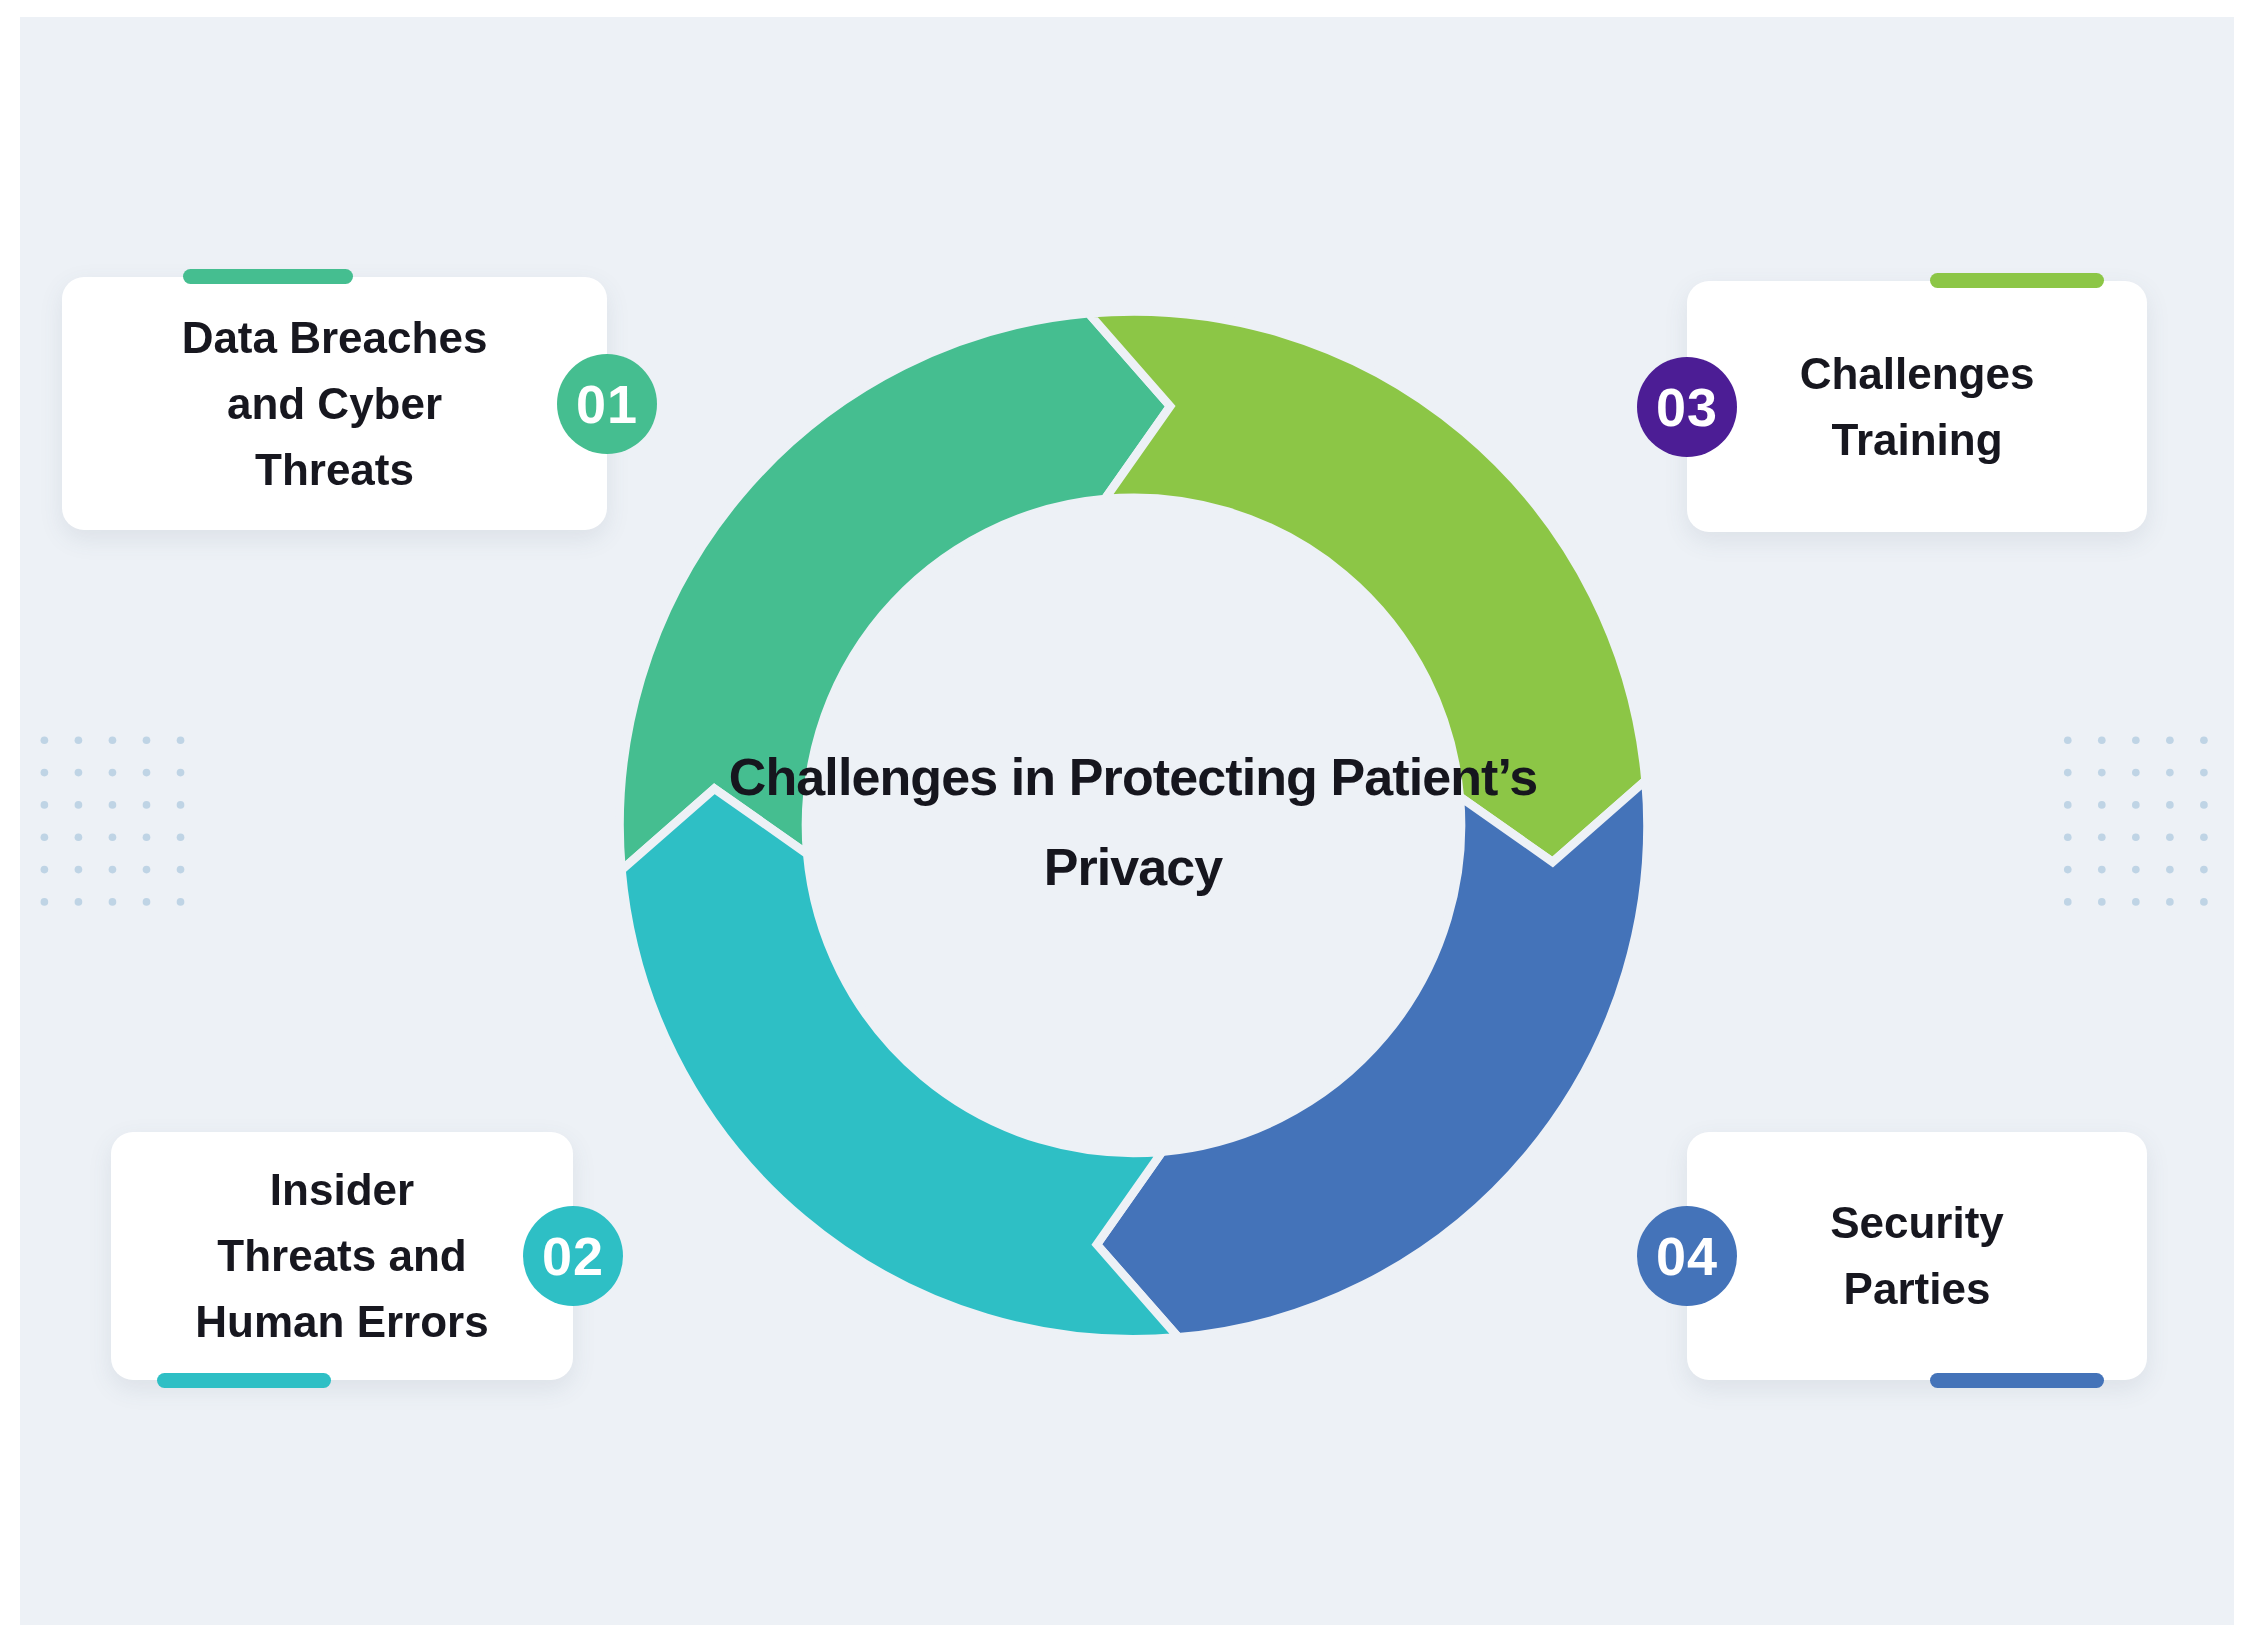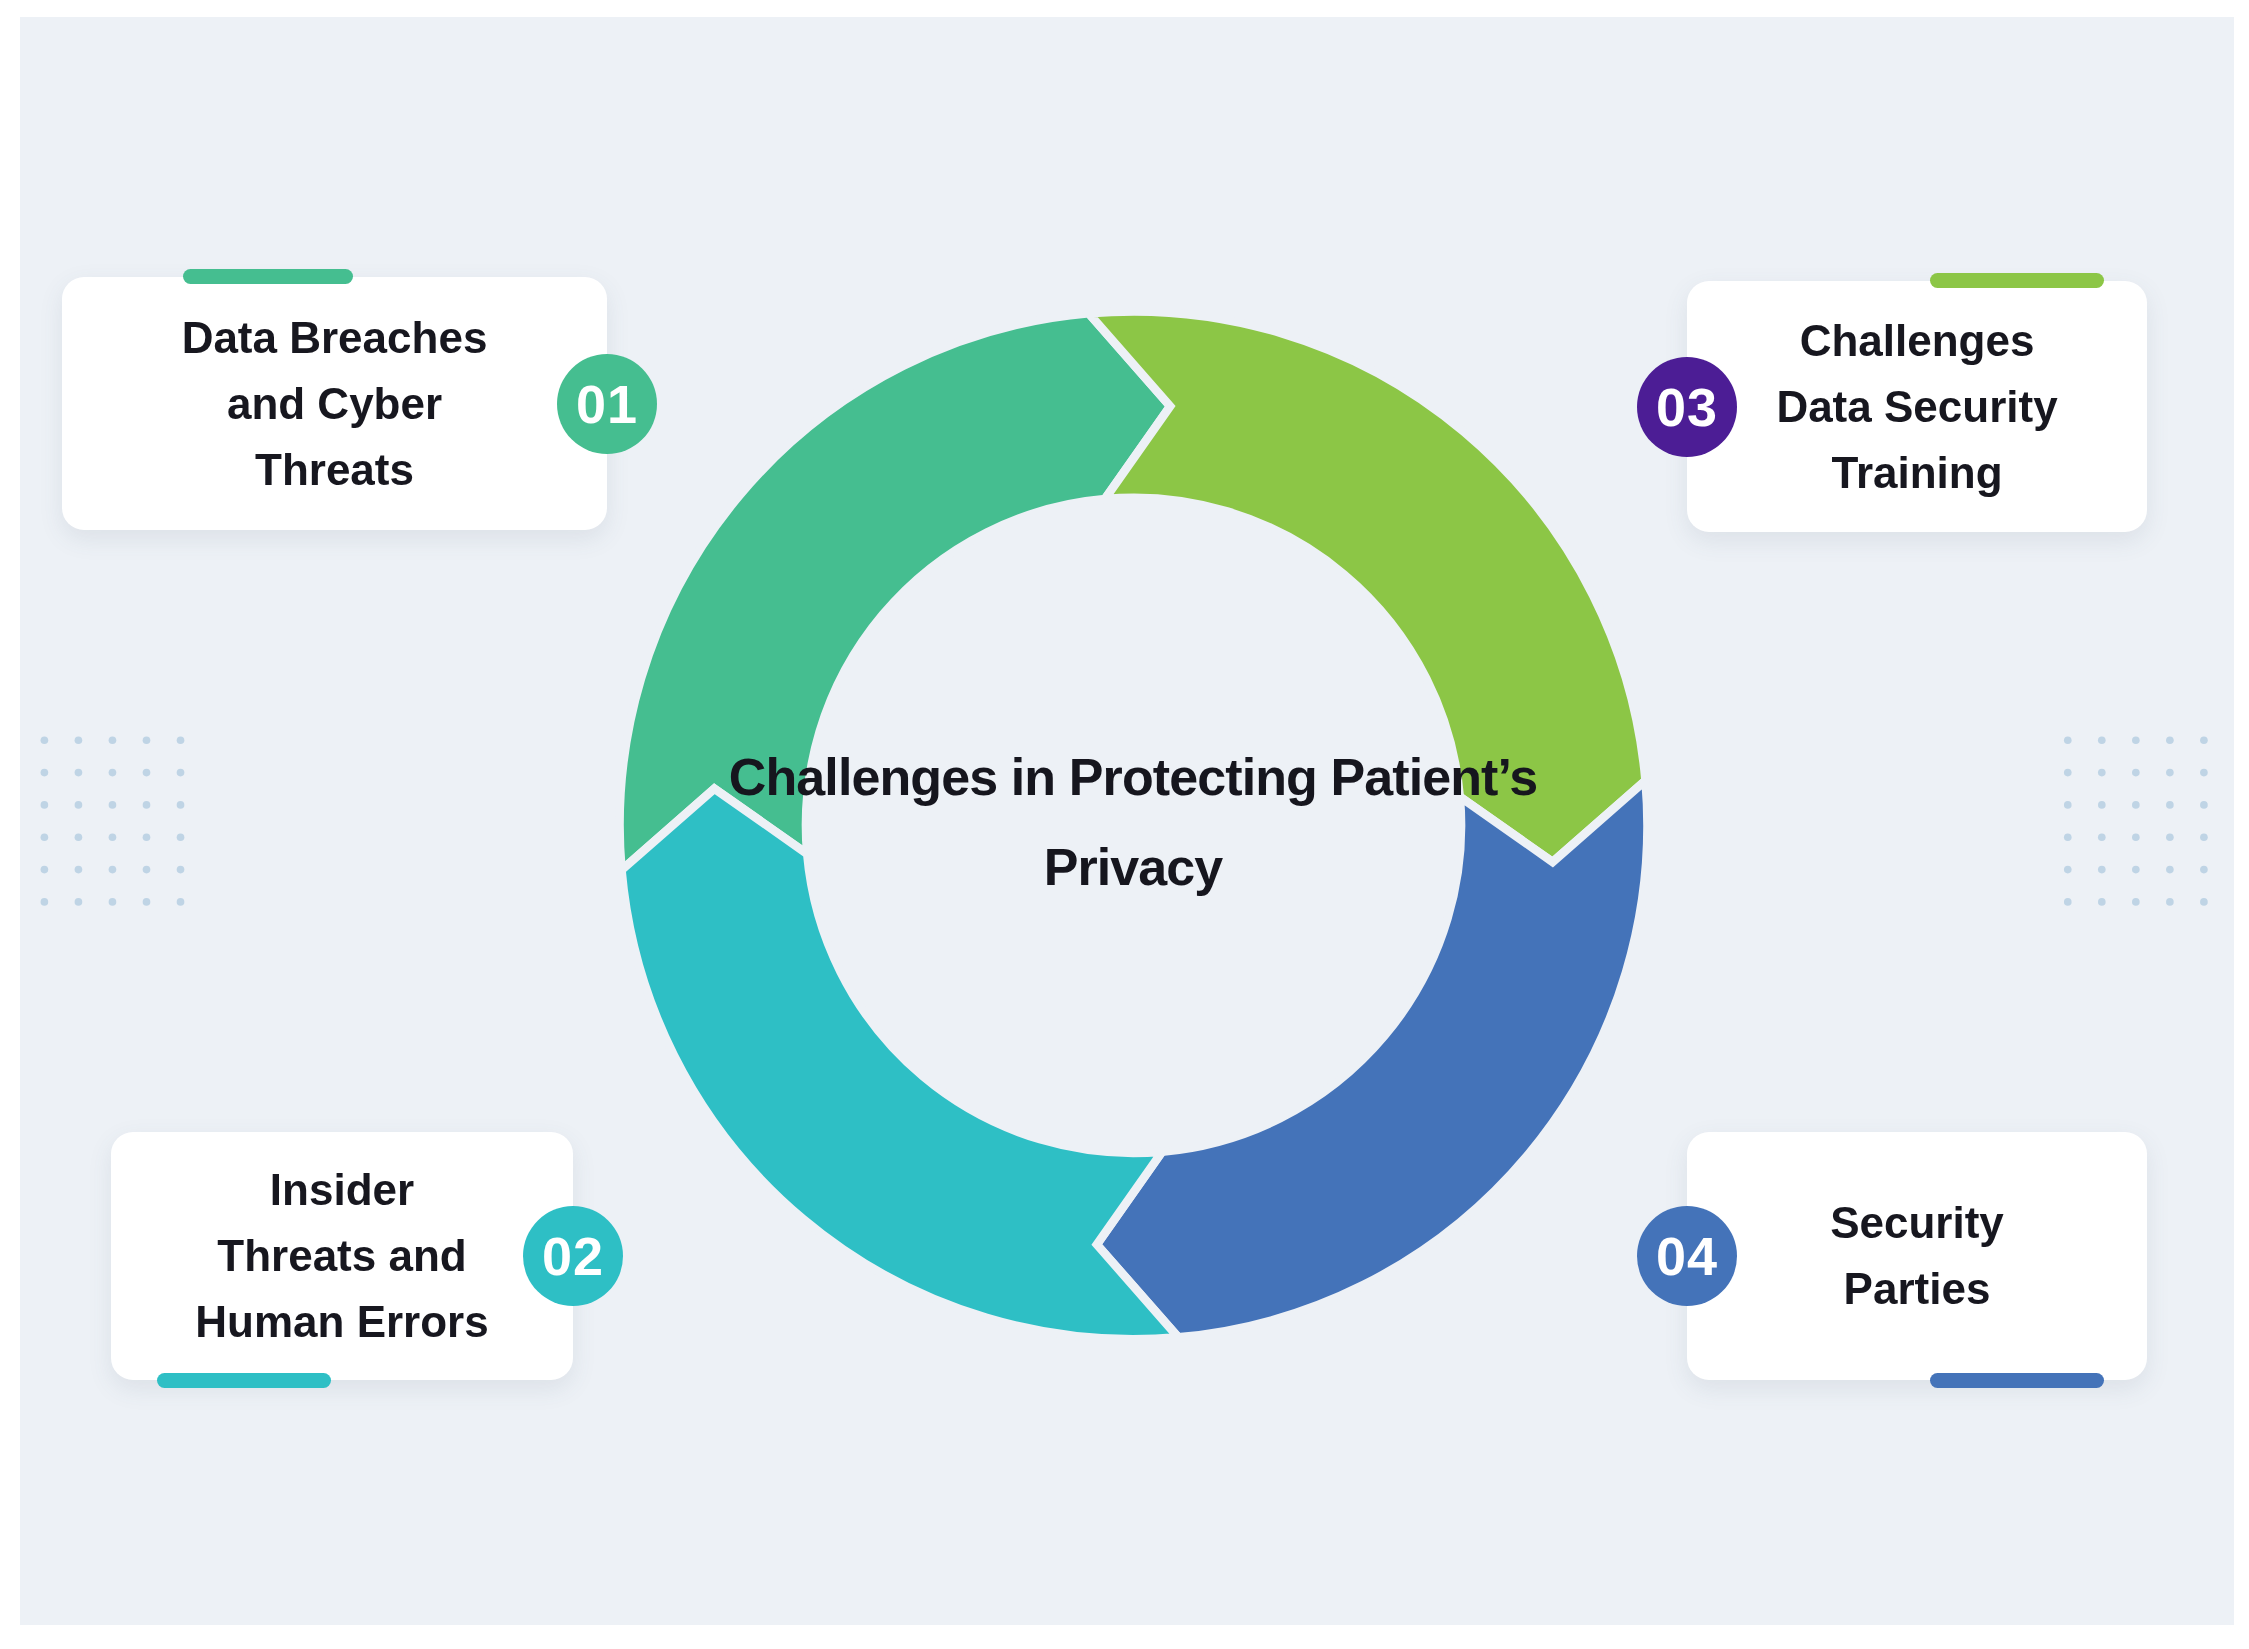--- a/index.html
+++ b/index.html
@@ -138,21 +138,20 @@
   <div class="accent-bar" style="background: rgb(46, 191, 197);"></div>
   <span class="line">Insider</span>
   <span class="line">Threats and</span>
   <span class="line">Human Errors</span>
   <div class="badge badge-right" style="background: rgb(46, 191, 197);">02</div>
 </div>
 
 <div class="card card-3">
   <div class="accent-bar" style="background: rgb(140, 198, 70);"></div>
   <span class="line">Challenges</span>
-  <span class="line">Data Security</span>
   <span class="line">Training</span>
   <div class="badge badge-left" style="background: #4c1d95;">03</div>
 </div>
 
 <div class="card card-4">
   <div class="accent-bar" style="background: rgb(68, 115, 185);"></div>
   <span class="line">Security</span>
   <span class="line">Parties</span>
   <div class="badge badge-left" style="background: rgb(68, 115, 185);">04</div>
 </div>

